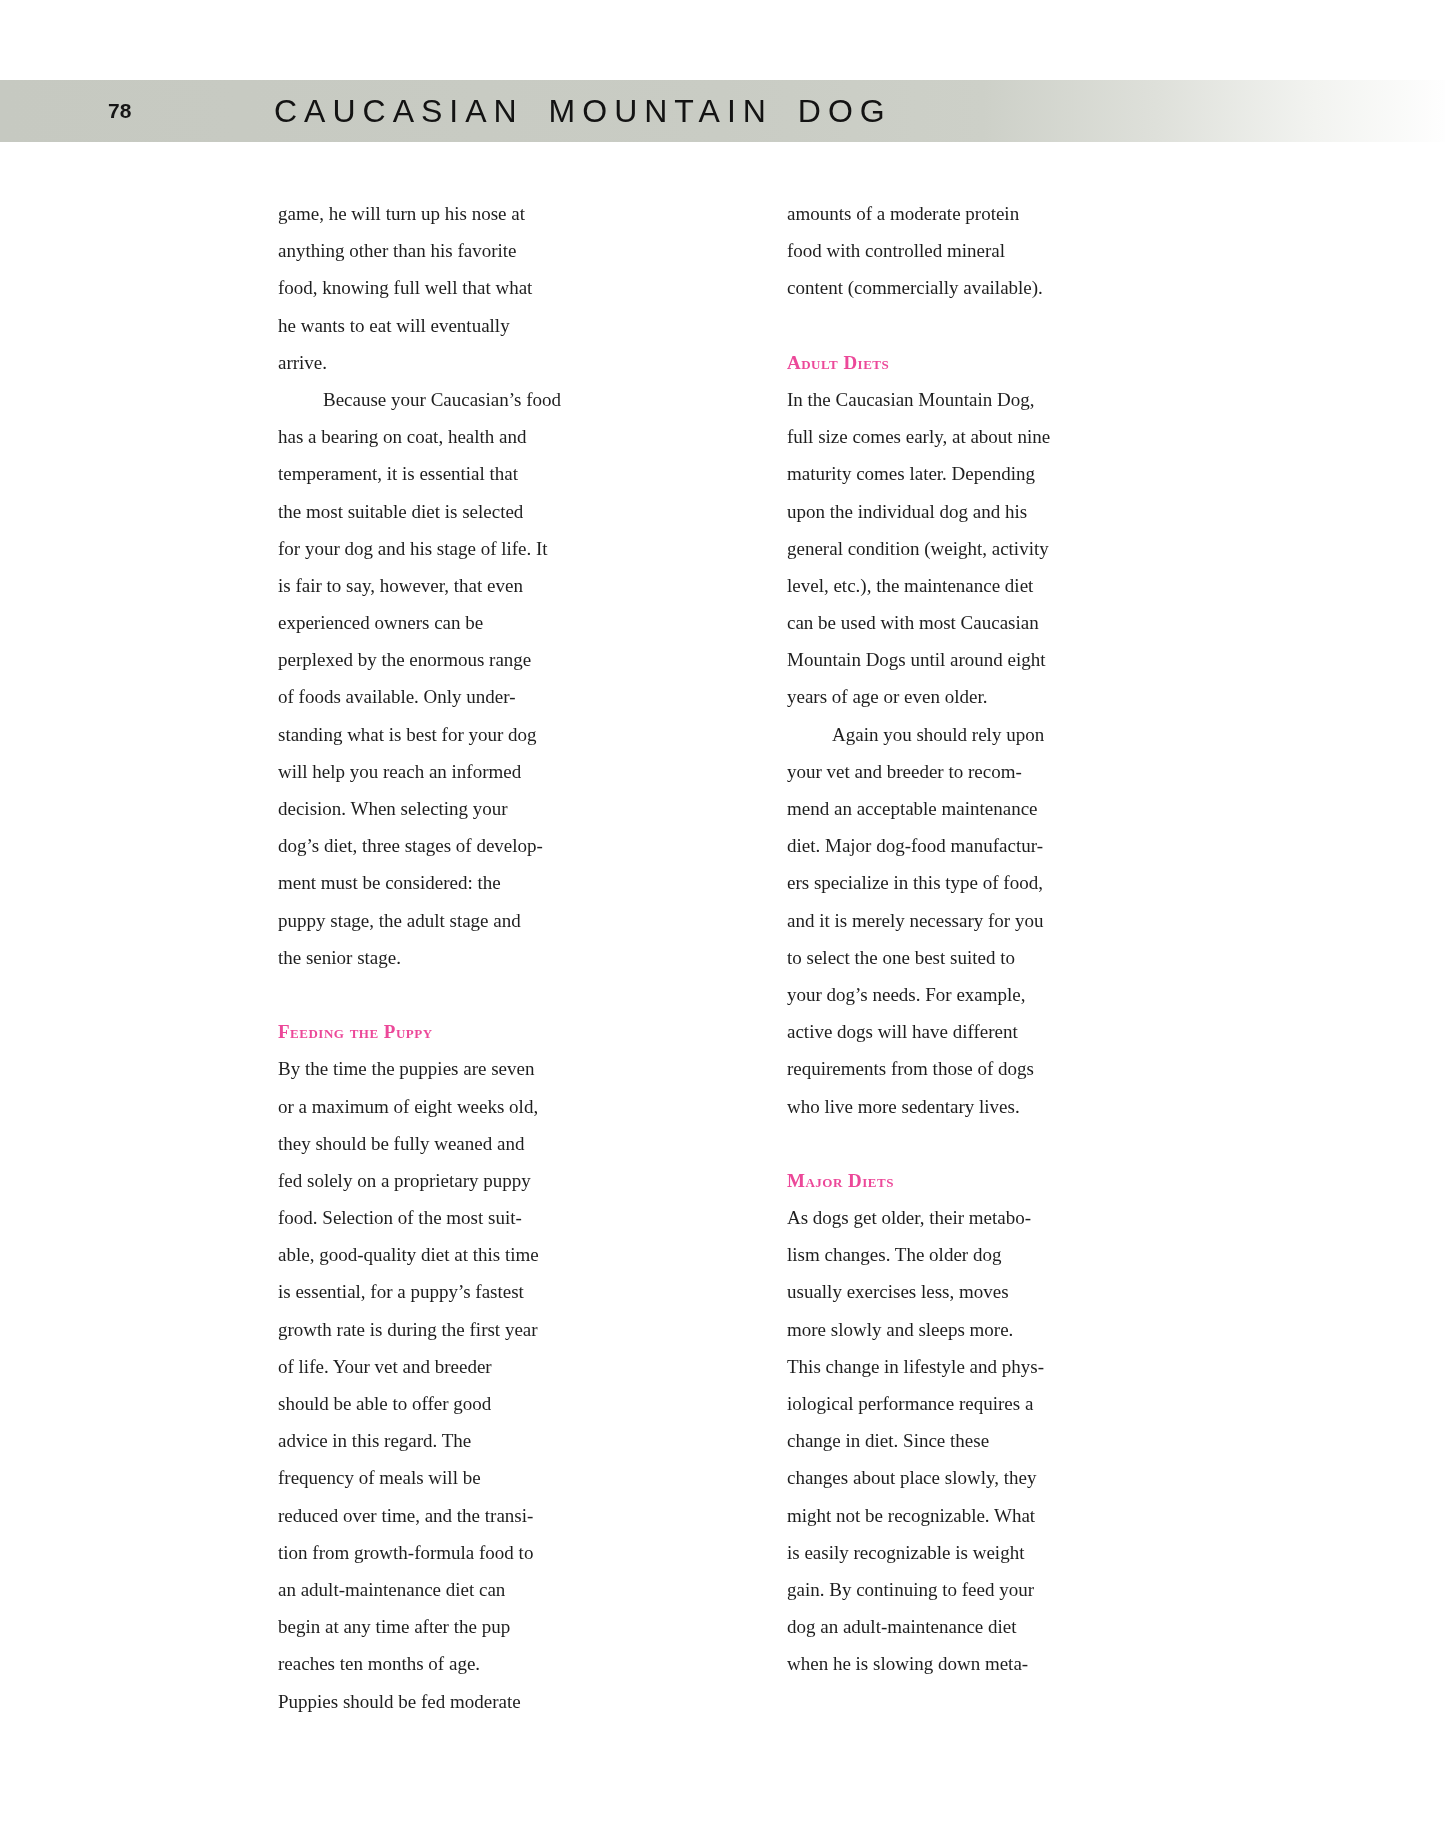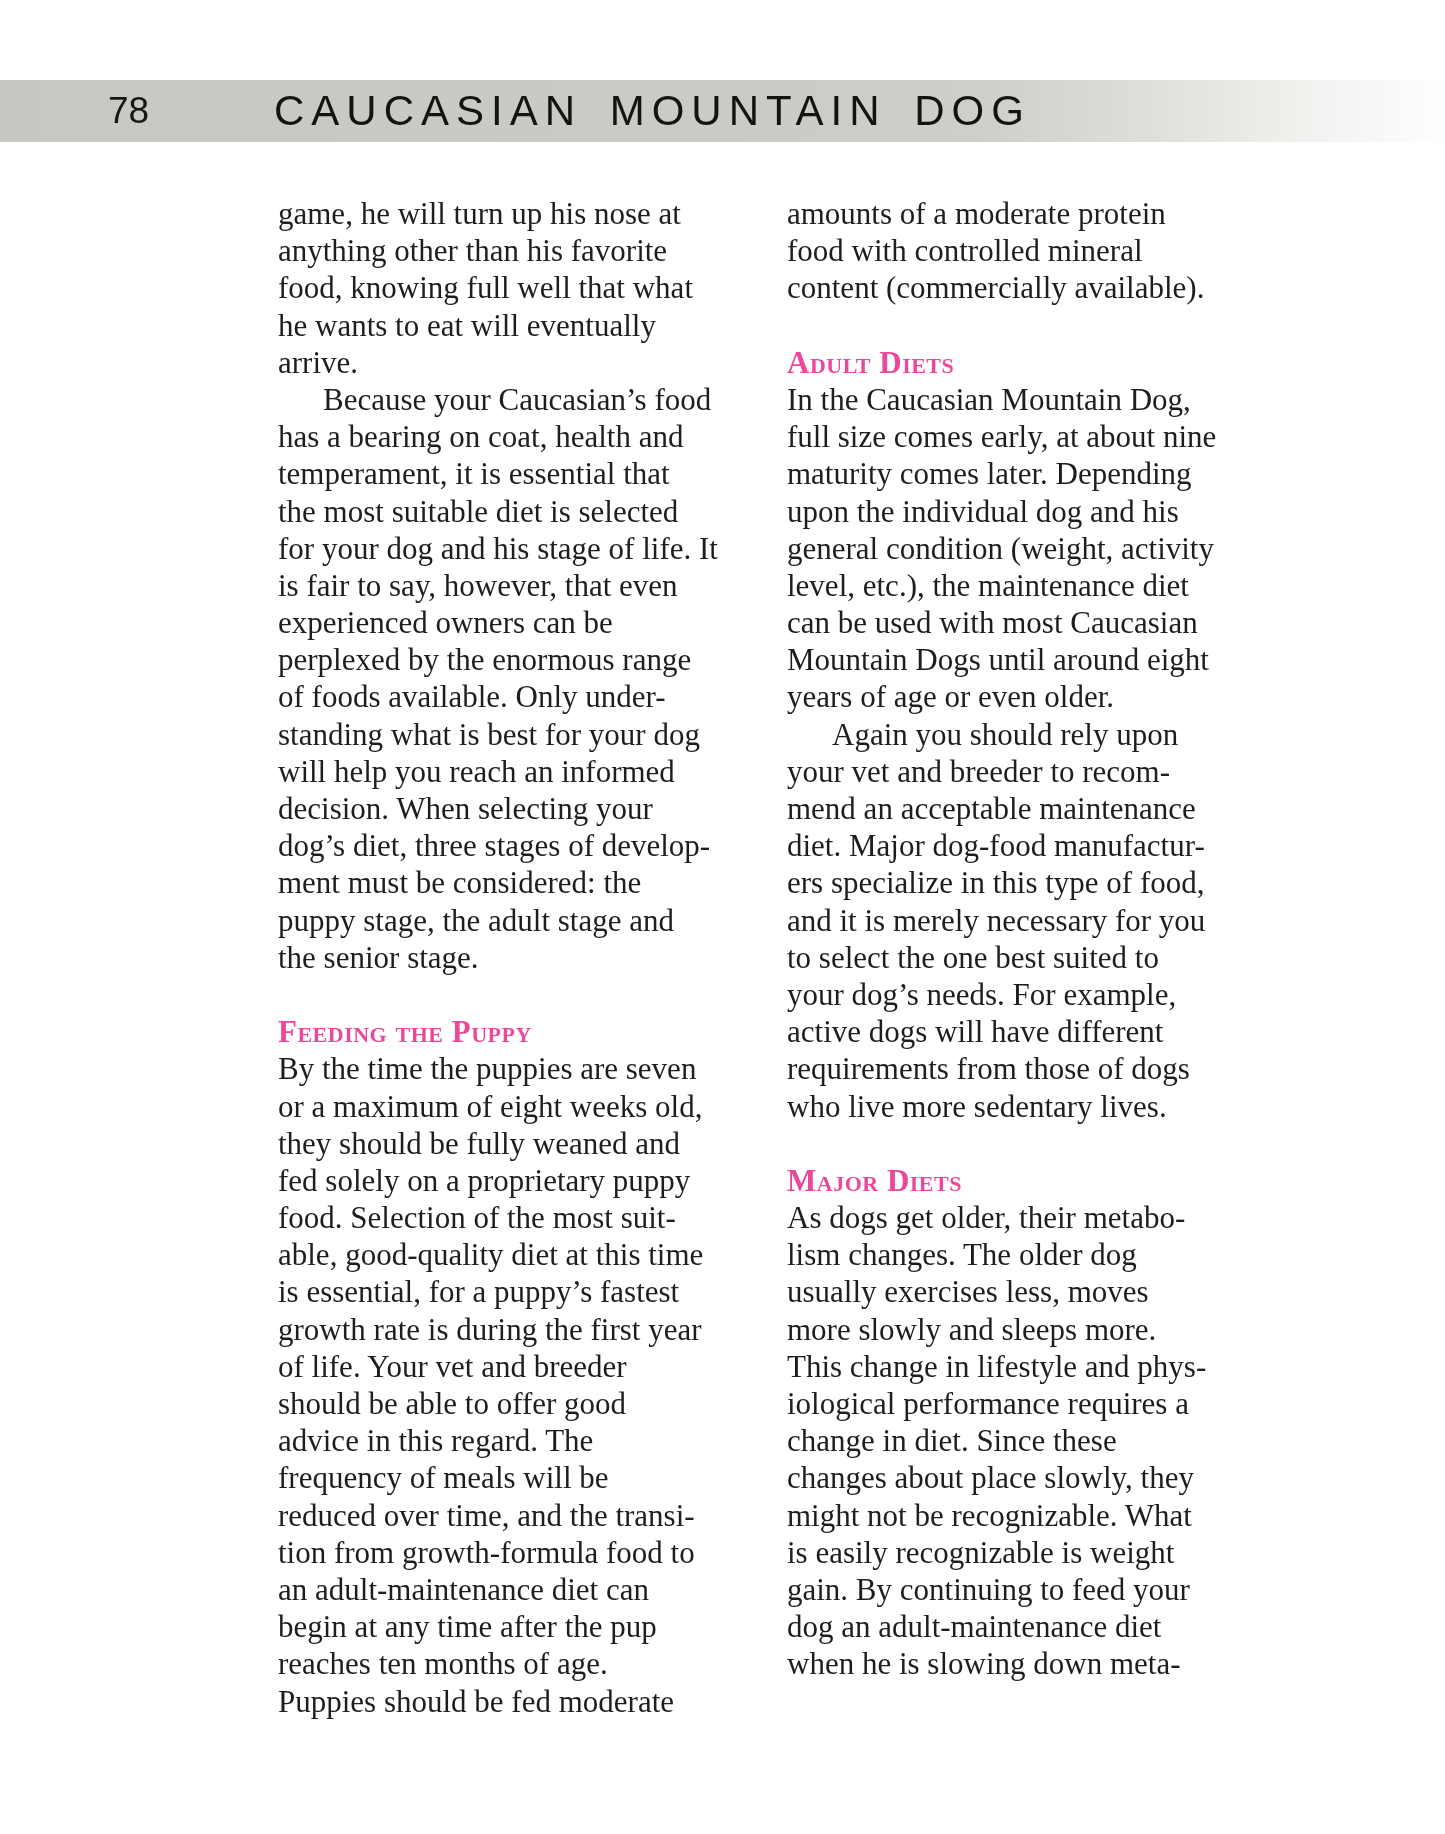--- a/index.html
+++ b/index.html
@@ -21,42 +21,42 @@
     width: 1445px; height: 62px;
     background: linear-gradient(90deg,
       #c6c9c1 0%, #c9ccc4 50%, #cdd0c8 68%,
       #dee0da 80%, #f2f3f0 91%, #fefefe 100%);
   }
   .pagenum {
     position: absolute;
     left: 108px; top: 80px; height: 62px;
     display: flex; align-items: center;
     font-family: "Liberation Sans", "DejaVu Sans", sans-serif;
-    font-weight: 400;
-    font-size: 37px;
+    font-weight: 700;
+    font-size: 21px;
     color: #161616;
   }
   .chapter-title {
     position: absolute;
     left: 274px; top: 80px; height: 62px;
     display: flex; align-items: center;
     font-family: "Liberation Sans", "DejaVu Sans", sans-serif;
     font-weight: 400;
-    font-size: 42px;
+    font-size: 32px;
     letter-spacing: 7px;
     word-spacing: 9px;
     color: #131313;
     white-space: nowrap;
   }
   
   .col {
     position: absolute;
     top: 195px;
     width: 515px;
-    font-size: 31px;
+    font-size: 19px;
     color: #1e1e1e;
   }
   .col-left  { left: 278px; }
   .col-right { left: 787px; }
   .line {
     height: 37.2px;
     line-height: 37.2px;
     white-space: nowrap;
     text-align: left;
   }

